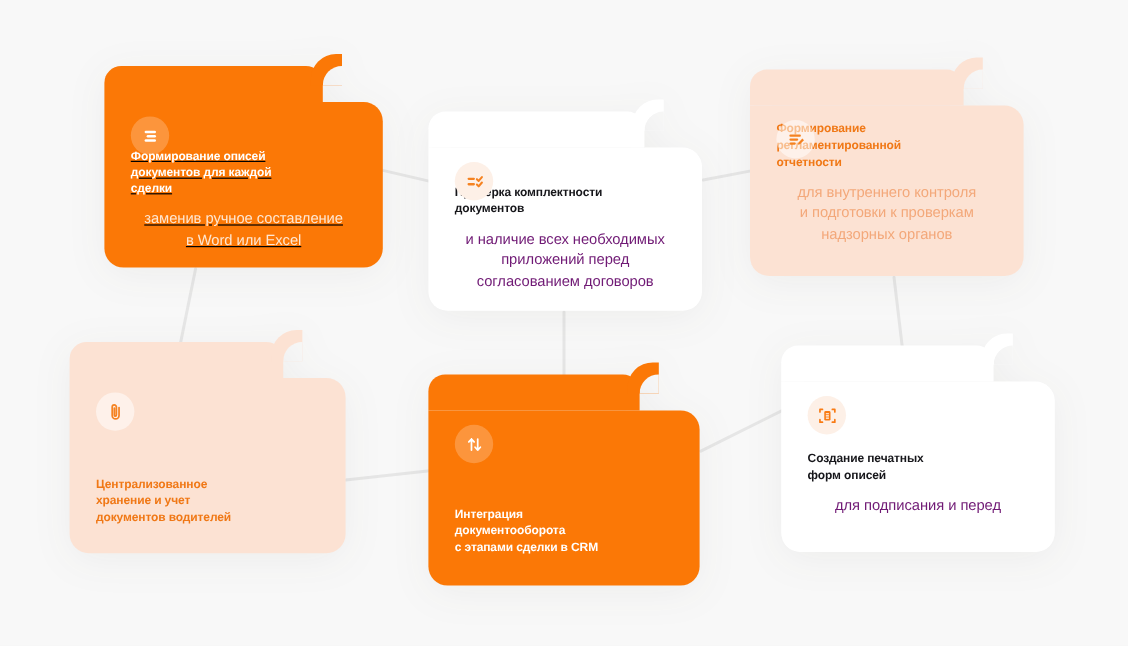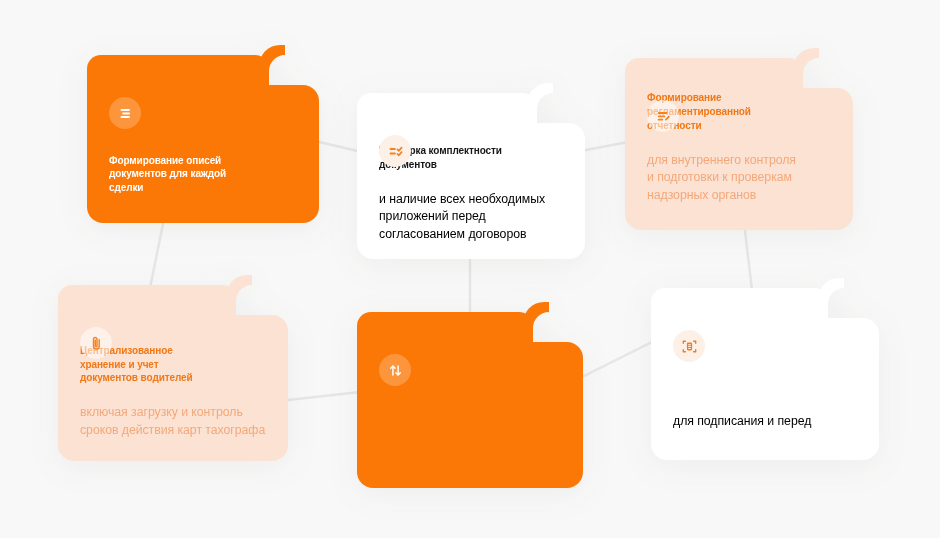--- a/index.html
+++ b/index.html
@@ -103,26 +103,27 @@
 
   .card-title {
     font-size: 10px;
     font-weight: 700;
     line-height: 1.38;
     letter-spacing: -0.1px;
     white-space: pre-line;
   }
 
   .card-sub {
-    margin-top: 19px;
+    margin-top: 9px;
     font-size: 12.3px;
     font-weight: 400;
     line-height: 1.42;
     letter-spacing: -0.05px;
     white-space: pre-line;
+    text-align: center;
   }
 
   
   .v-orange .tab,
   .v-orange .body { background: #fb7806; }
   .v-orange .notch::before { box-shadow: -5px -5px 0 5px #fb7806; }
   .v-orange .icon-badge { background: rgba(255,255,255,0.22); }
   .v-orange .card-title { color: #ffffff; }
   .v-orange .card-sub { color: rgba(255,255,255,0.82); }
 
@@ -133,21 +134,21 @@
   .v-peach .icon-badge { background: rgba(255,255,255,0.52); }
   .v-peach .card-title { color: #f07816; }
   .v-peach .card-sub { color: #f3a87a; }
 
   
   .v-white .tab,
   .v-white .body { background: #ffffff; }
   .v-white .notch::before { box-shadow: -5px -5px 0 5px #ffffff; }
   .v-white .icon-badge { background: #fdf0e7; }
   .v-white .card-title { color: #16161a; }
-  .v-white .card-sub { color: #000000; }
+  .v-white .card-sub { color: #701a75; }
 
   .ico { display: block; }
 </style>
 </head>
 <body>
 
 <div id="stage">
 
   <svg id="connectors" viewBox="0 0 940 538" xmlns="http://www.w3.org/2000/svg">
     <g stroke="#e6e6e6" stroke-width="2.5" fill="none" stroke-linecap="round">
@@ -167,24 +168,26 @@
         <span class="notch" style="left:182px;"></span>
       </div>
       <div class="body">
         <div class="icon-badge">
           <svg class="ico" width="17" height="17" viewBox="0 0 17 17" fill="none">
             <rect x="3.5" y="4" width="9.5" height="2.1" rx="1.05" fill="#fff"></rect>
             <rect x="5.2" y="7.5" width="7.8" height="2.1" rx="1.05" fill="#fff"></rect>
             <rect x="3.5" y="11" width="9.5" height="2.1" rx="1.05" fill="#fff"></rect>
           </svg>
         </div>
-        <div class="text-block" style="padding-bottom:28px;">
+        <div class="text-block" style="padding-bottom:14px;text-decoration:underline;">
           <div class="card-title">Формирование описей
 документов для каждой
 сделки</div>
+          <div class="card-sub">заменив ручное составление
+в Word или Excel</div>
         </div>
       </div>
     </div>
   </div>
 
   <div class="card v-white" style="left:357px; top:93px; width:228px; height:166px;">
     <div class="card-shape">
       <div class="tab" style="width:180px;">
         <span class="notch" style="left:180px;"></span>
       </div>
@@ -242,40 +245,41 @@
       <div class="body">
         <div class="icon-badge">
           <svg class="ico" width="17" height="17" viewBox="0 0 17 17" fill="none">
             <path d="M11.2 4.6 v6.6 a2.85 2.85 0 0 1 -5.7 0 V4.2 a1.75 1.75 0 0 1 3.5 0 v6.7 a0.85 0.85 0 0 1 -1.7 0 V5.1" stroke="#f58220" stroke-width="1.45" stroke-linecap="round" stroke-linejoin="round" fill="none"></path>
           </svg>
         </div>
         <div class="text-block" style="padding-bottom:22px;">
           <div class="card-title">Централизованное
 хранение и учет
 документов водителей</div>
-          <div class="card-sub">включая загрузку и контроль
-сроков действия карт тахографа</div>
         </div>
       </div>
     </div>
   </div>
 
   <div class="card v-orange" style="left:357px; top:312px; width:226px; height:176px;">
     <div class="card-shape">
       <div class="tab" style="width:176px;">
         <span class="notch" style="left:176px;"></span>
       </div>
       <div class="body">
         <div class="icon-badge">
           <svg class="ico" width="17" height="17" viewBox="0 0 17 17" fill="none">
             <path d="M5.9 13.1 V3.9 M5.9 3.9 L3.7 6.3 M5.9 3.9 L8.1 6.3" stroke="#fff" stroke-width="1.45" stroke-linecap="round" stroke-linejoin="round"></path>
             <path d="M11.1 3.9 V13.1 M11.1 13.1 L8.9 10.7 M11.1 13.1 L13.3 10.7" stroke="#fff" stroke-width="1.45" stroke-linecap="round" stroke-linejoin="round"></path>
           </svg>
         </div>
         <div class="text-block" style="padding-bottom:24px;">
+          <div class="card-title">Интеграция
+документооборота
+с этапами сделки в CRM</div>
         </div>
       </div>
     </div>
   </div>
 
   <div class="card v-white" style="left:651px; top:288px; width:228px; height:172px;">
     <div class="card-shape">
       <div class="tab" style="width:177px;">
         <span class="notch" style="left:177px;"></span>
       </div>
@@ -283,19 +287,21 @@
         <div class="icon-badge">
           <svg class="ico" width="17" height="17" viewBox="0 0 17 17" fill="none">
             <path d="M2.3 5.3 V3.2 h2.1 M12.6 3.2 h2.1 V5.3 M14.7 11.7 v2.1 h-2.1 M4.4 13.8 H2.3 v-2.1" stroke="#f97b14" stroke-width="1.4" stroke-linecap="round" stroke-linejoin="round" fill="none"></path>
             <rect x="5.9" y="4.6" width="5.2" height="7.8" rx="1.1" fill="#f97b14"></rect>
             <rect x="7.1" y="6.3" width="2.8" height="1.0" rx="0.5" fill="#fff"></rect>
             <rect x="7.1" y="8.1" width="2.8" height="1.0" rx="0.5" fill="#fff"></rect>
             <rect x="7.1" y="9.9" width="2.8" height="1.0" rx="0.5" fill="#fff"></rect>
           </svg>
         </div>
         <div class="text-block" style="padding-bottom:30px;">
+          <div class="card-title">Создание печатных
+форм описей</div>
           <div class="card-sub">для подписания и перед</div>
         </div>
       </div>
     </div>
   </div>
 
 </div>
 
 </body></html>

